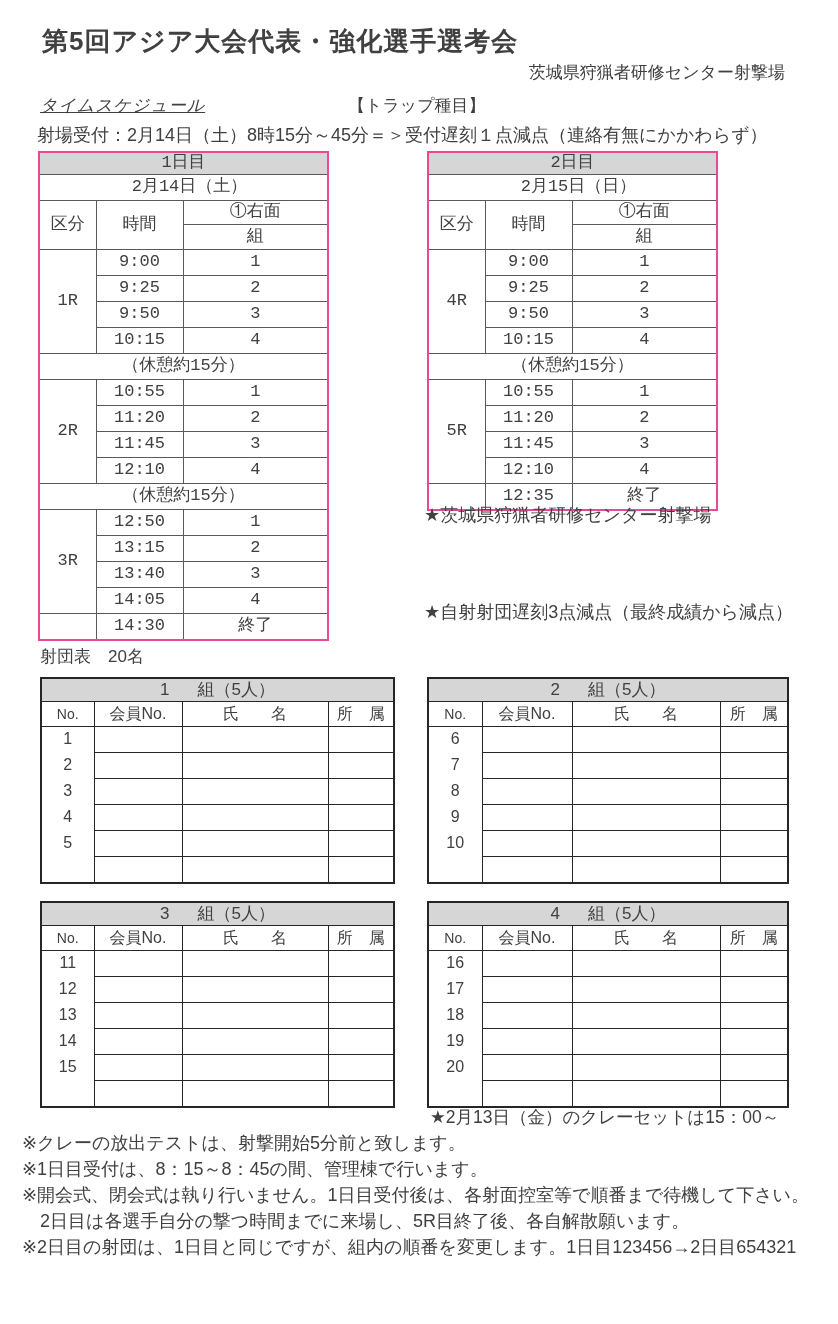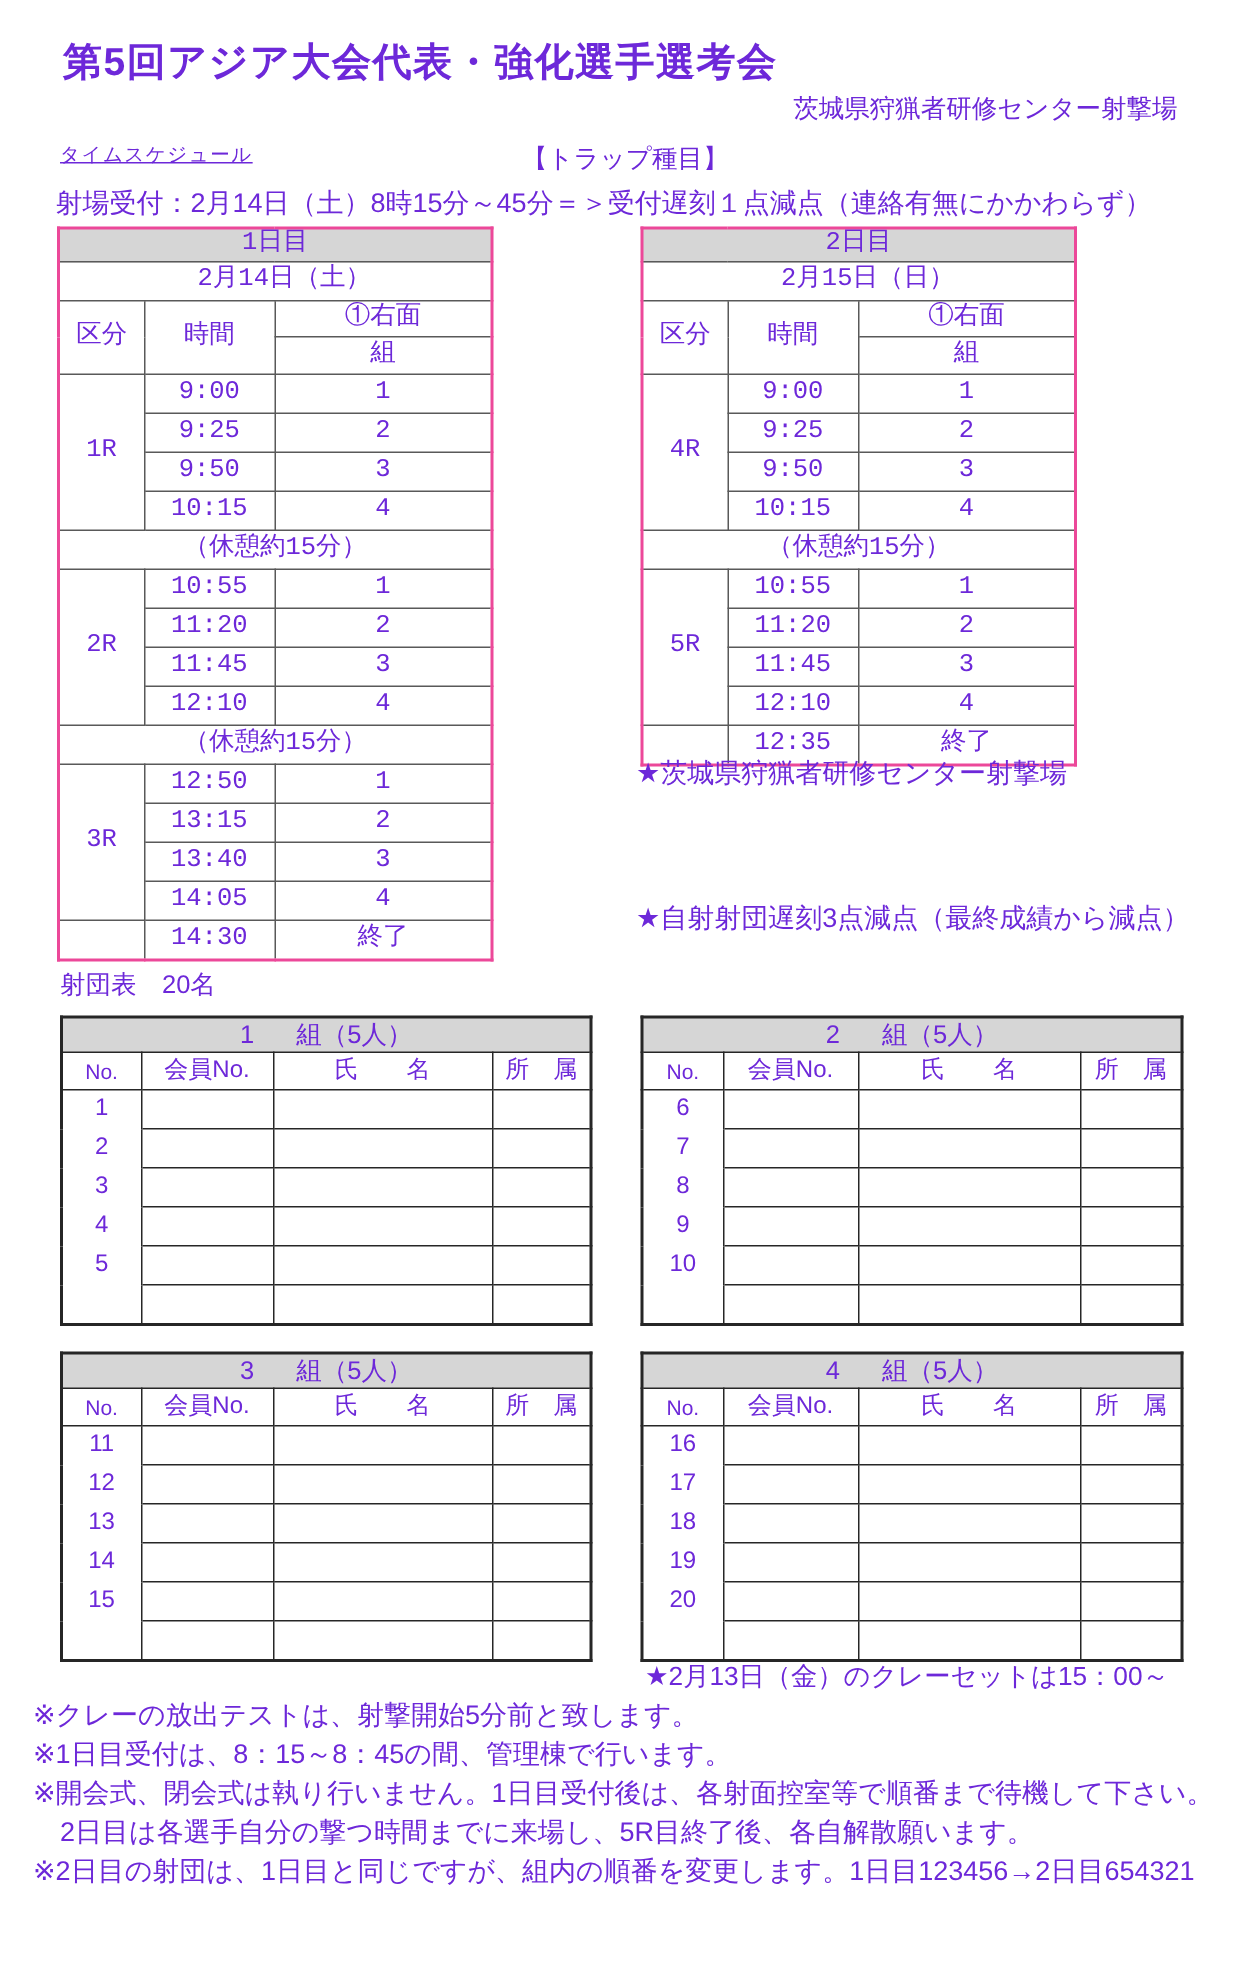--- a/index.html
+++ b/index.html
@@ -1,23 +1,23 @@
 <!DOCTYPE html>
 <html><head>
 <meta charset="utf-8">
 <style>
   html,body{margin:0;padding:0;background:#ffffff;}
   .page{
     position:relative;width:838px;height:1324px;background:#ffffff;
-    font-family:"Liberation Sans","DejaVu Sans",sans-serif;color:#6d28d9;overflow:hidden;
+    font-family:"Liberation Sans","DejaVu Sans",sans-serif;color:#404040;overflow:hidden;
   }
   .abs{position:absolute;white-space:nowrap;}
   .doc-title{left:42px;top:24px;font-size:26px;font-weight:bold;letter-spacing:1px;}
   .venue{top:61px;right:53px;font-size:17px;}
-  .sched-label{left:40px;top:94px;font-size:13px;text-decoration:underline;letter-spacing:1px;}
+  .sched-label{left:40px;top:94px;font-size:17px;text-decoration:underline;letter-spacing:1px;font-style:italic;}
   .event-label{left:348px;top:94px;font-size:17px;}
   .reception{left:37px;top:123px;font-size:18px;}
 
   
   table.sched{position:absolute;top:151px;border-collapse:collapse;table-layout:fixed;
     border:2px solid #ec4899;font-family:Liberation Mono, monospace;}
   table.sched td{border:1px solid #595959;text-align:center;vertical-align:middle;
     padding:0;font-size:17px;line-height:1.1;}
   .sched tr.h-day td{height:21px;background:#d6d6d6;}
   .sched tr.h-date td{height:25px;padding-left:12px;}

